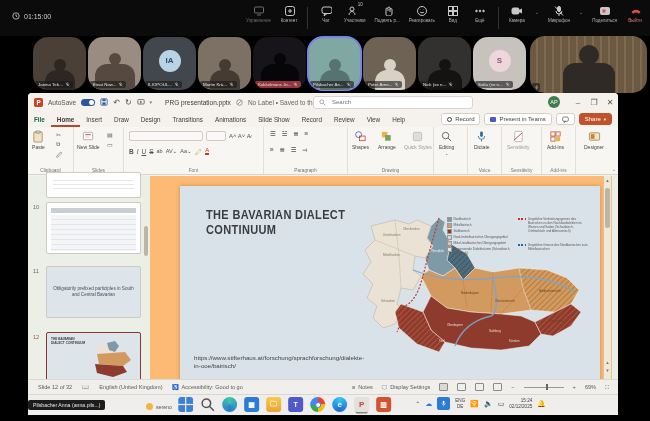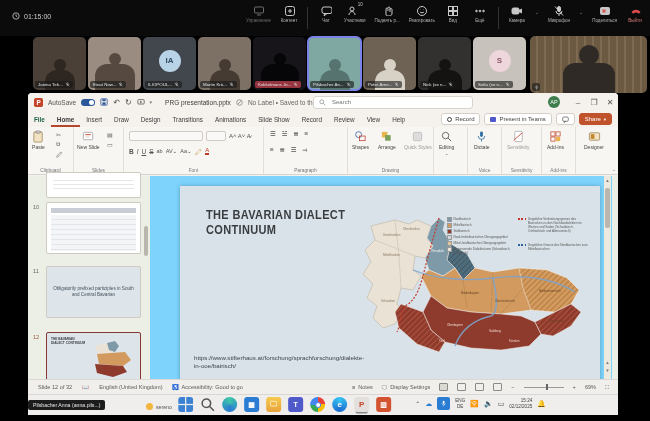--- a/index.html
+++ b/index.html
@@ -9,21 +9,21 @@
   #topbar{position:absolute;left:0;top:0;width:650px;height:36px;background:#0b0b0b;}
   #timer{position:absolute;left:12px;top:12px;display:flex;align-items:center;gap:4px;color:#cfcfcf;font-size:7px;}
   #controls{position:absolute;right:6px;top:5px;display:flex;align-items:flex-start;gap:9px;}
   .ctl{display:flex;flex-direction:column;align-items:center;gap:2px;color:#b5b5b5;font-size:4.5px;min-width:18px;}
   .ctl svg{width:11px;height:11px;stroke:#c8c8c8;fill:none;stroke-width:1;}
   .ctl.gray{color:#6d6d6d;} .ctl.gray svg{stroke:#6d6d6d;}
   .vsep{width:1px;height:22px;background:#333;margin-top:2px;}
   .chev{color:#8a8a8a;font-size:5px;margin-top:4px;}
   .badge10{font-size:4.5px;color:#c8c8c8;position:relative;top:-3px;}
   
-  .tile{position:absolute;top:37px;width:53px;height:53px;border-radius:5px;overflow:hidden;background:#333;}
+  .tile{position:absolute;top:37px;width:53px;height:53px;border-radius:15px;overflow:hidden;background:#333;}
   .tile.sel{outline:2px solid #7b83eb;outline-offset:-1px;}
   .tile.big{top:36px;height:57px;width:117px;}
   .sil{position:absolute;left:50%;bottom:0;width:30px;height:20px;transform:translateX(-50%);}
   .sil::after{content:"";position:absolute;inset:0;border-radius:12px 12px 0 0;background:var(--p);}
   .sil::before{content:"";position:absolute;left:50%;top:-11px;transform:translateX(-50%);width:12px;height:12px;border-radius:50%;background:var(--p);}
   .sil.big{width:52px;height:30px;}
   .sil.big::before{width:20px;height:20px;top:-18px;}
   .avat{position:absolute;left:50%;top:45%;transform:translate(-50%,-50%);width:22px;height:22px;border-radius:50%;display:flex;align-items:center;justify-content:center;font-size:8px;font-weight:bold;}
   .pill{position:absolute;left:2px;bottom:2px;display:flex;align-items:center;gap:2px;background:rgba(25,25,25,.62);color:#e2e2e2;font-size:4.4px;padding:1px 3px;border-radius:2px;max-width:47px;white-space:nowrap;overflow:hidden;}
   .mo{width:5px;height:5px;stroke:#ddd;stroke-width:.9;fill:none;flex:0 0 auto;}
@@ -46,21 +46,21 @@
   .bigbtn{position:absolute;top:3px;display:flex;flex-direction:column;align-items:center;gap:1px;font-size:5px;color:#444;text-align:center;}
   .rico{width:13px;height:13px;}
   .fontline{display:flex;gap:3px;align-items:center;font-size:6.5px;color:#555;}
   .fbox{border:1px solid #d0cac2;background:#faf9f7;border-radius:2px;height:10px;}
   
   #pptbody{position:absolute;left:0;top:83px;width:590px;height:203px;background:#ecefe5;}
   #thumbpanel{position:absolute;left:0;top:0;width:122px;height:203px;}
   .thumbnum{position:absolute;left:5px;font-size:5.5px;color:#666;}
   .thumb{position:absolute;left:18px;width:95px;background:#fff;border:1px solid #cfcac2;border-radius:2px;overflow:hidden;}
   #panelscroll{position:absolute;left:116px;top:50px;width:4px;height:30px;background:#b9b6ae;border-radius:2px;}
-  #canvas{position:absolute;left:122px;top:0;width:462px;height:203px;background:#7dd3fc;overflow:hidden;}
+  #canvas{position:absolute;left:122px;top:0;width:462px;height:203px;background:#fdba74;overflow:hidden;}
   #slide{position:absolute;left:30px;top:10px;width:420px;height:200px;background:#d9e2e8;box-shadow:0 0 4px rgba(0,0,0,.25);}
   #slidetitle{position:absolute;left:26px;top:22px;font-size:12.5px;font-weight:bold;color:#3a3d40;line-height:1.18;letter-spacing:.4px;transform:scaleX(.88);transform-origin:left top;}
   #mapwrap{position:absolute;left:163px;top:26px;width:256px;height:150px;}
   .legend{position:absolute;left:104px;top:5px;display:flex;gap:5px;font-size:3.1px;color:#5a5a5a;}
   .lgchip{width:4.5px;height:4.5px;flex:0 0 auto;border:0.3px solid #999;}
   .lgrow{display:flex;gap:2px;margin-bottom:1.6px;align-items:flex-start;}
   .lgdash{width:8px;height:2px;margin-top:1px;flex:0 0 auto;}
   #urltext{position:absolute;left:14px;top:168px;font-size:6.2px;color:#3f4448;line-height:1.25;}
   #vscroll{position:absolute;right:1px;top:0;width:7px;height:203px;background:#eceade;color:#777;font-size:4.5px;text-align:center;}
   #vthumb{position:absolute;left:1px;top:12px;width:5px;height:40px;background:#b9b6ae;border-radius:2px;}

